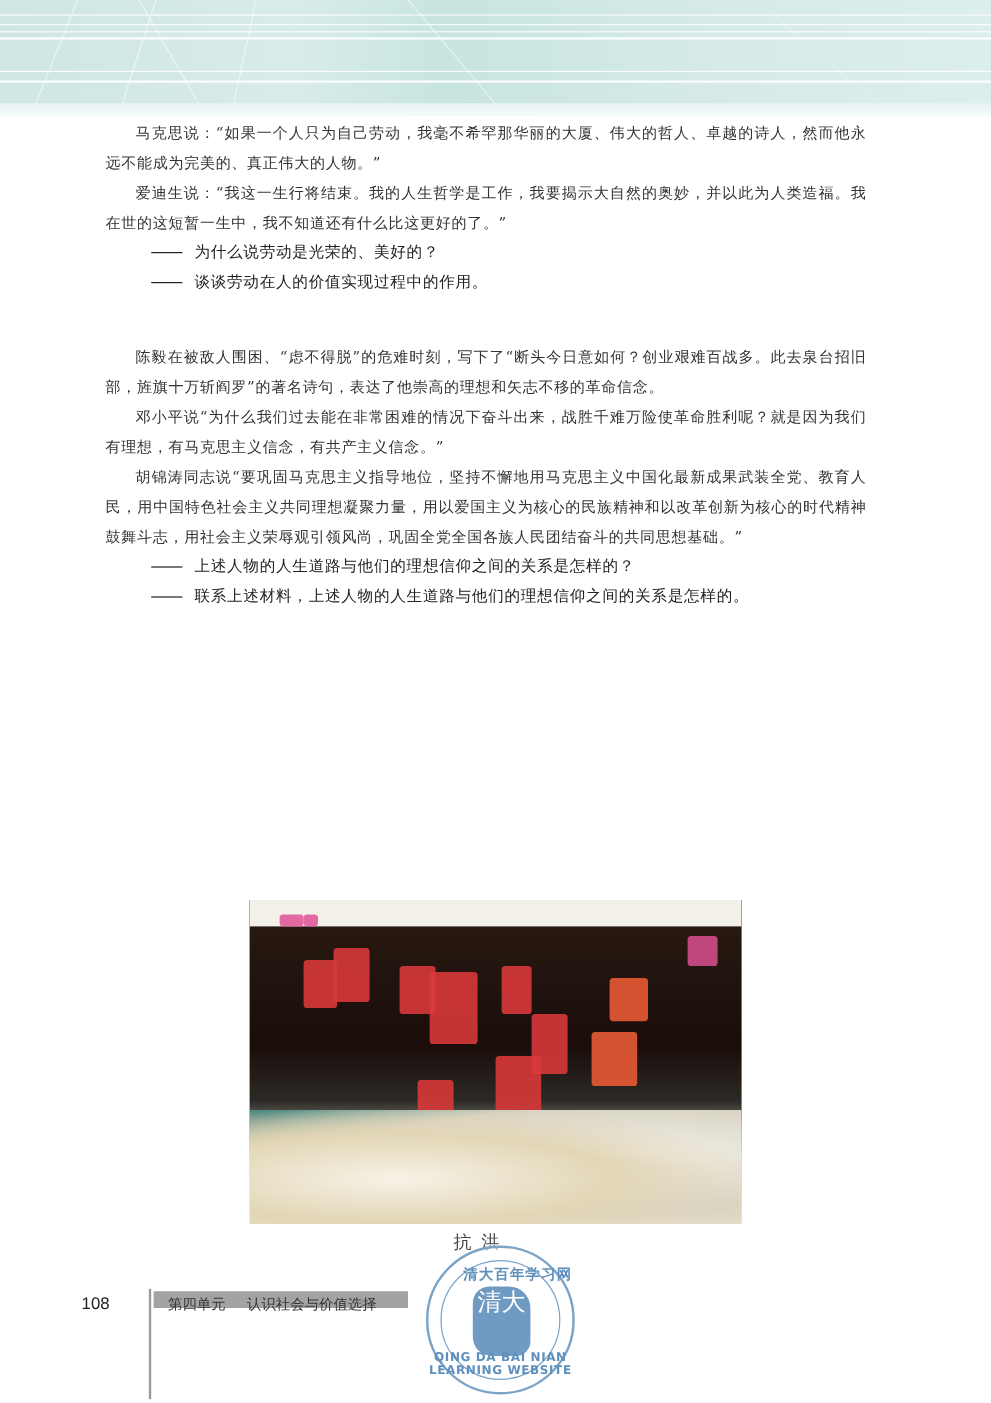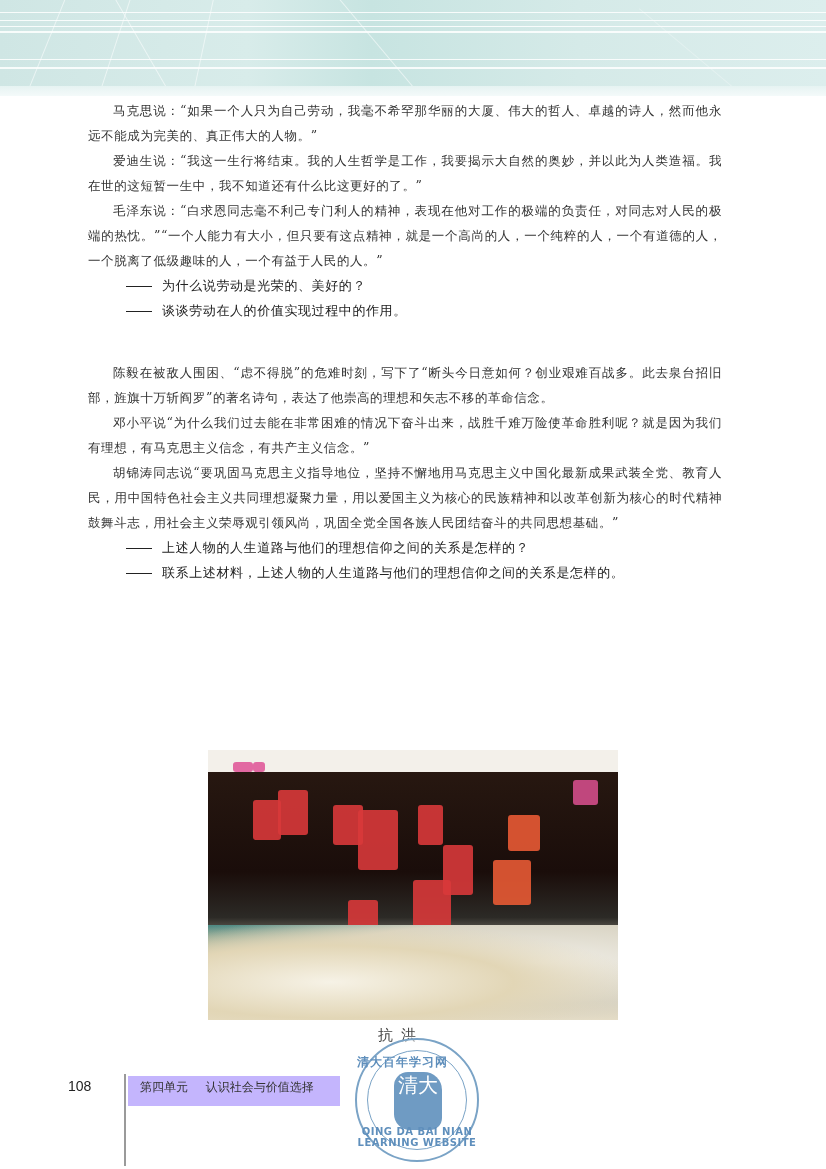--- a/index.html
+++ b/index.html
@@ -25,30 +25,30 @@
   .photo .vest.o{background:#e85a34;}
   .photo .water{position:absolute;left:0;bottom:0;width:100%;height:95px;
     background:radial-gradient(ellipse at 30% 60%,#f6f2e6 0%,#e2d6b6 45%,rgba(220,205,170,0) 75%),
                radial-gradient(ellipse at 80% 40%,#f1efe8 0%,#d9d4c4 50%,rgba(200,195,180,0) 80%),
                linear-gradient(#4f8a84,#c6b994 40%,#e8dfc8);}
   .caption{position:absolute;left:378px;top:1026px;font-size:15px;letter-spacing:8px;color:#444;
     font-family:Liberation Serif, serif;}
 
   .footer-line{position:absolute;left:124px;top:1074px;width:2px;height:92px;background:#9a9a9a;}
   .page-num{position:absolute;left:68px;top:1078px;font-family:"Liberation Sans","DejaVu Sans",sans-serif;font-size:14px;color:#222;}
-  .footer-bar{position:absolute;left:128px;top:1076px;width:212px;height:30px;background:#c4b5fd;
+  .footer-bar{position:absolute;left:128px;top:1076px;width:212px;height:14px;background:#a3a3a3;
     font-family:"DejaVu Sans","Liberation Sans",sans-serif;font-size:12px;color:#333;line-height:22px;padding-left:12px;box-sizing:border-box;}
   .footer-bar span{margin-right:14px;}
 
   .stamp{position:absolute;left:355px;top:1038px;width:124px;height:124px;border-radius:50%;
     border:2px solid #7aa3c6;box-sizing:border-box;background:rgba(255,255,255,0.55);}
   .stamp .inner{position:absolute;left:10px;top:10px;width:100px;height:100px;border-radius:50%;border:1.5px solid #7aa3c6;box-sizing:border-box;}
   .stamp .seal{position:absolute;left:37px;top:32px;width:48px;height:58px;background:#6f9bc3;border-radius:14px 18px 12px 16px;
     color:#fff;font-family:"DejaVu Serif","Liberation Serif",serif;font-size:20px;line-height:26px;text-align:center;}
-  .stamp .top-txt{position:absolute;left:0;top:14px;width:100%;text-align:left;color:#5f8fbc;font-size:12px;font-weight:bold;
+  .stamp .top-txt{position:absolute;left:0;top:14px;width:100%;text-align:right;color:#5f8fbc;font-size:12px;font-weight:bold;
     font-family:"DejaVu Sans","Liberation Sans",sans-serif;letter-spacing:1px;}
   .stamp .bot-txt{position:absolute;left:0;bottom:12px;width:100%;text-align:center;color:#5f8fbc;font-size:10px;font-weight:bold;
     font-family:"DejaVu Sans","Liberation Sans",sans-serif;letter-spacing:0.5px;}
 </style>
 </head>
 <body>
 
 <div class="header-band">
   <div class="stripe" style="top:12px"></div>
   <div class="stripe" style="top:20px"></div>
@@ -61,21 +61,20 @@
   <div class="diag" style="left:150px;transform:rotate(-30deg)"></div>
   <div class="diag" style="left:200px;transform:rotate(12deg)"></div>
   <div class="diag" style="left:390px;transform:rotate(-40deg)"></div>
   <div class="diag" style="left:700px;transform:rotate(-50deg);opacity:0.5"></div>
   <div class="fade"></div>
 </div>
 
 <div class="content">
   <p class="para">马克思说：“如果一个人只为自己劳动，我毫不希罕那华丽的大厦、伟大的哲人、卓越的诗人，然而他永远不能成为完美的、真正伟大的人物。”</p>
   <p class="para">爱迪生说：“我这一生行将结束。我的人生哲学是工作，我要揭示大自然的奥妙，并以此为人类造福。我在世的这短暂一生中，我不知道还有什么比这更好的了。”</p>
-  <p class="para">毛泽东说：“白求恩同志毫不利己专门利人的精神，表现在他对工作的极端的负责任，对同志对人民的极端的热忱。”“一个人能力有大小，但只要有这点精神，就是一个高尚的人，一个纯粹的人，一个有道德的人，一个脱离了低级趣味的人，一个有益于人民的人。”</p>
   <p class="question"><span class="dash"></span><span>为什么说劳动是光荣的、美好的？</span></p>
   <p class="question"><span class="dash"></span><span>谈谈劳动在人的价值实现过程中的作用。</span></p>
 
   <div class="gap"></div>
 
   <p class="para">陈毅在被敌人围困、“虑不得脱”的危难时刻，写下了“断头今日意如何？创业艰难百战多。此去泉台招旧部，旌旗十万斩阎罗”的著名诗句，表达了他崇高的理想和矢志不移的革命信念。</p>
   <p class="para">邓小平说“为什么我们过去能在非常困难的情况下奋斗出来，战胜千难万险使革命胜利呢？就是因为我们有理想，有马克思主义信念，有共产主义信念。”</p>
   <p class="para">胡锦涛同志说“要巩固马克思主义指导地位，坚持不懈地用马克思主义中国化最新成果武装全党、教育人民，用中国特色社会主义共同理想凝聚力量，用以爱国主义为核心的民族精神和以改革创新为核心的时代精神鼓舞斗志，用社会主义荣辱观引领风尚，巩固全党全国各族人民团结奋斗的共同思想基础。”</p>
   <p class="question"><span class="dash"></span><span>上述人物的人生道路与他们的理想信仰之间的关系是怎样的？</span></p>
   <p class="question"><span class="dash"></span><span>联系上述材料，上述人物的人生道路与他们的理想信仰之间的关系是怎样的。</span></p>

